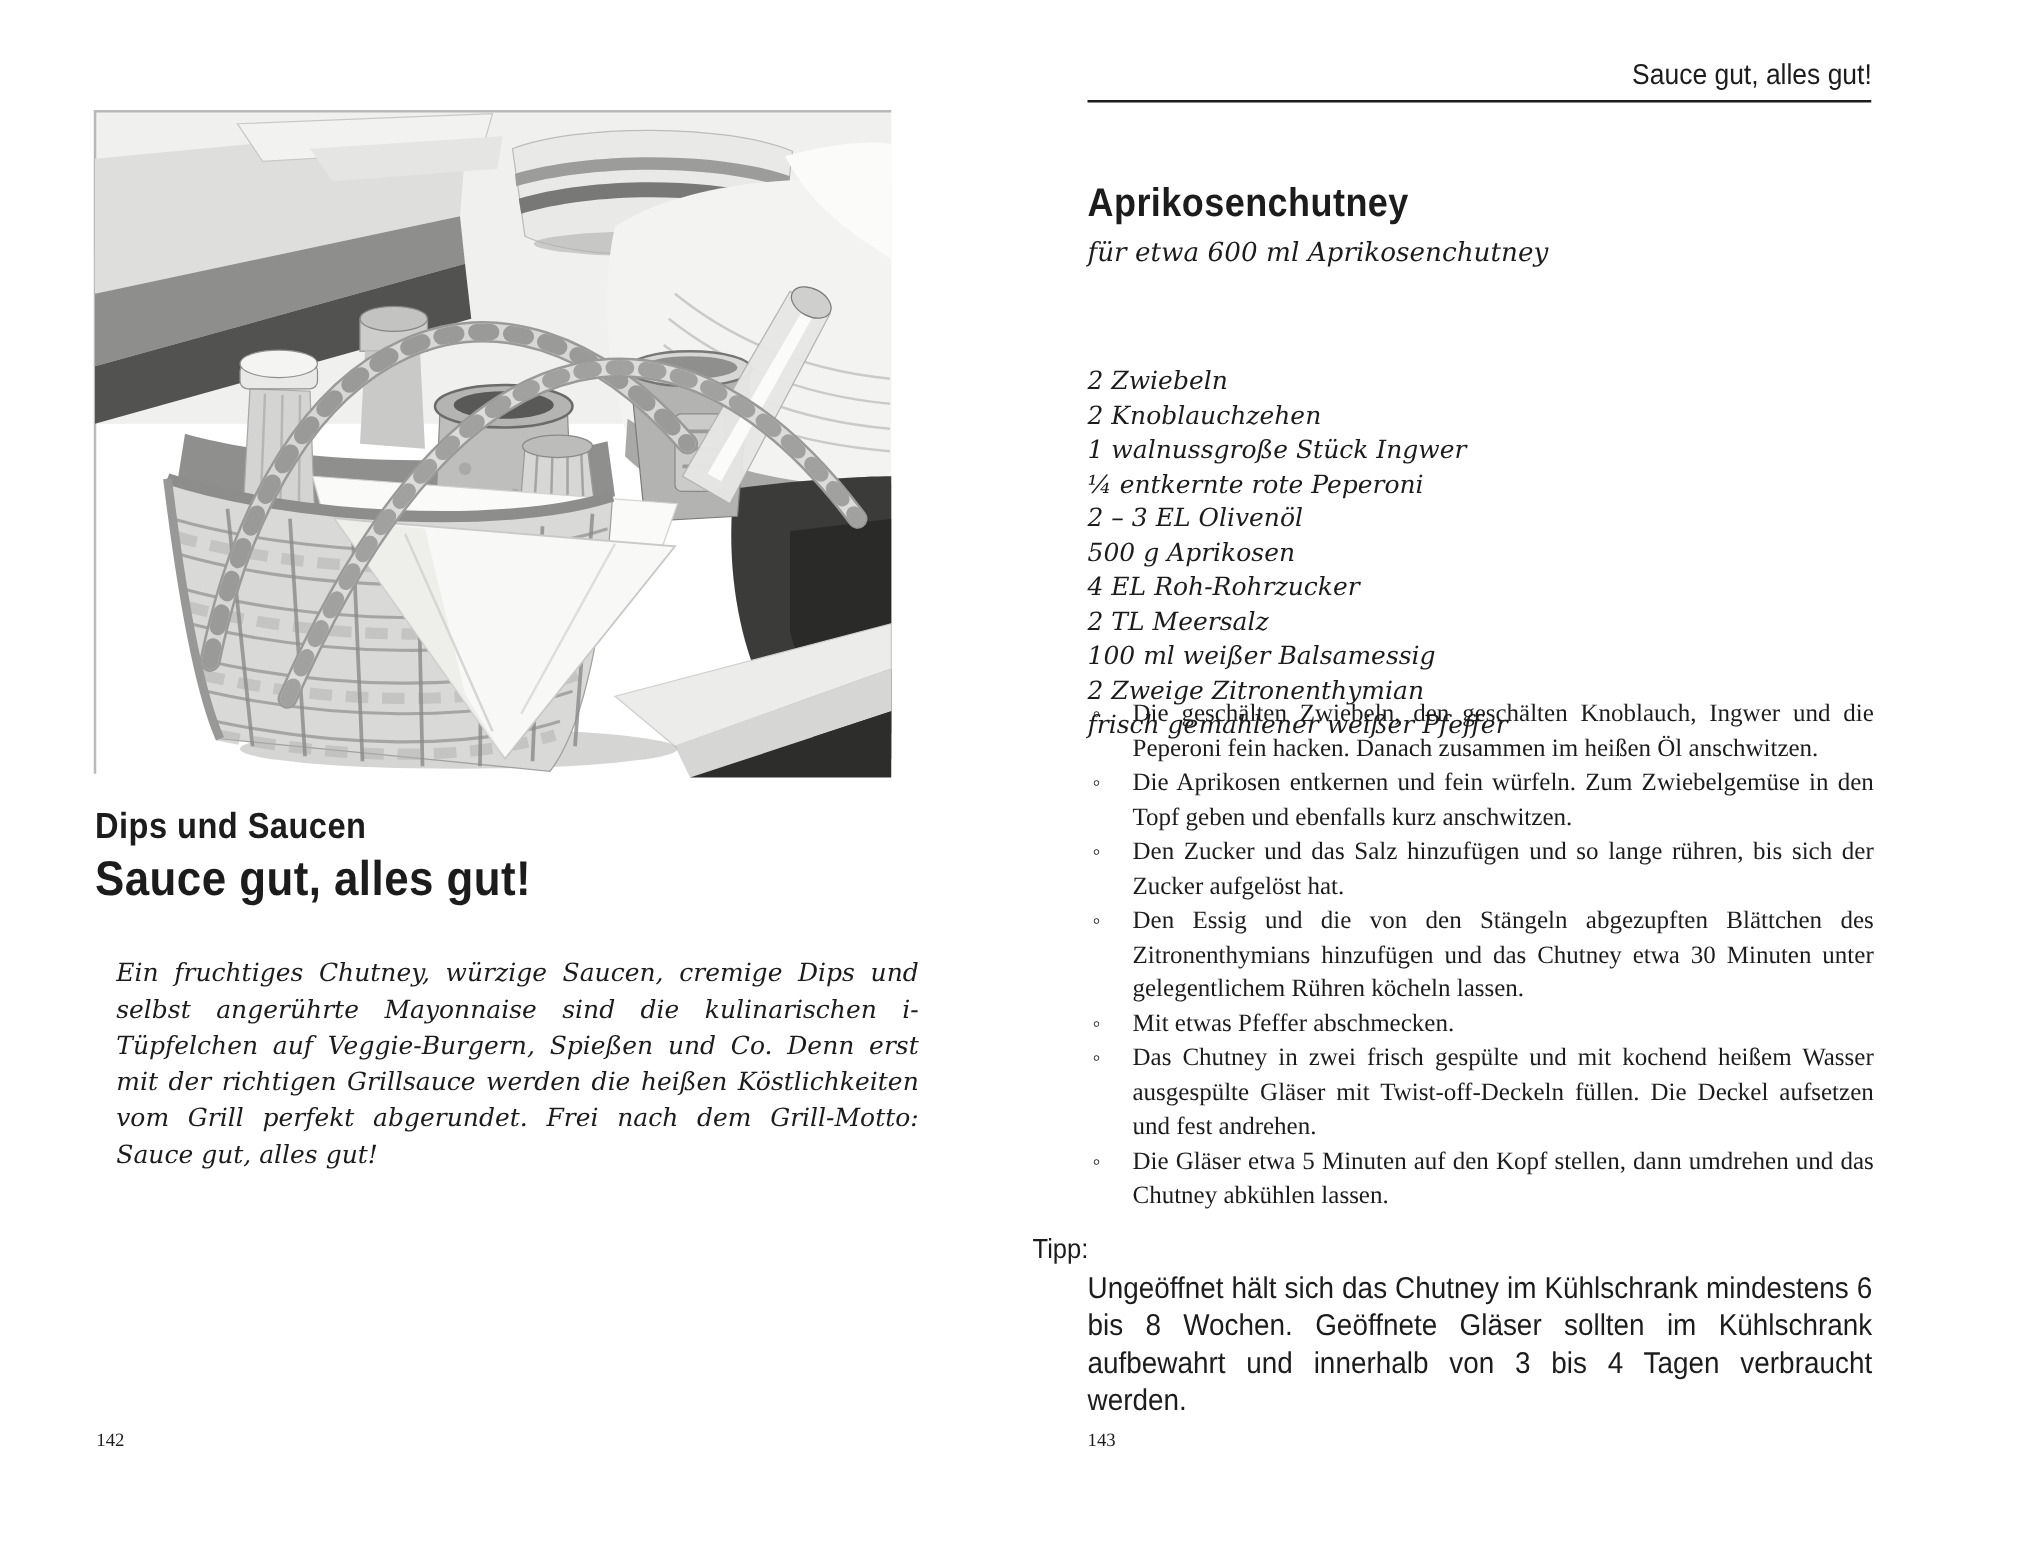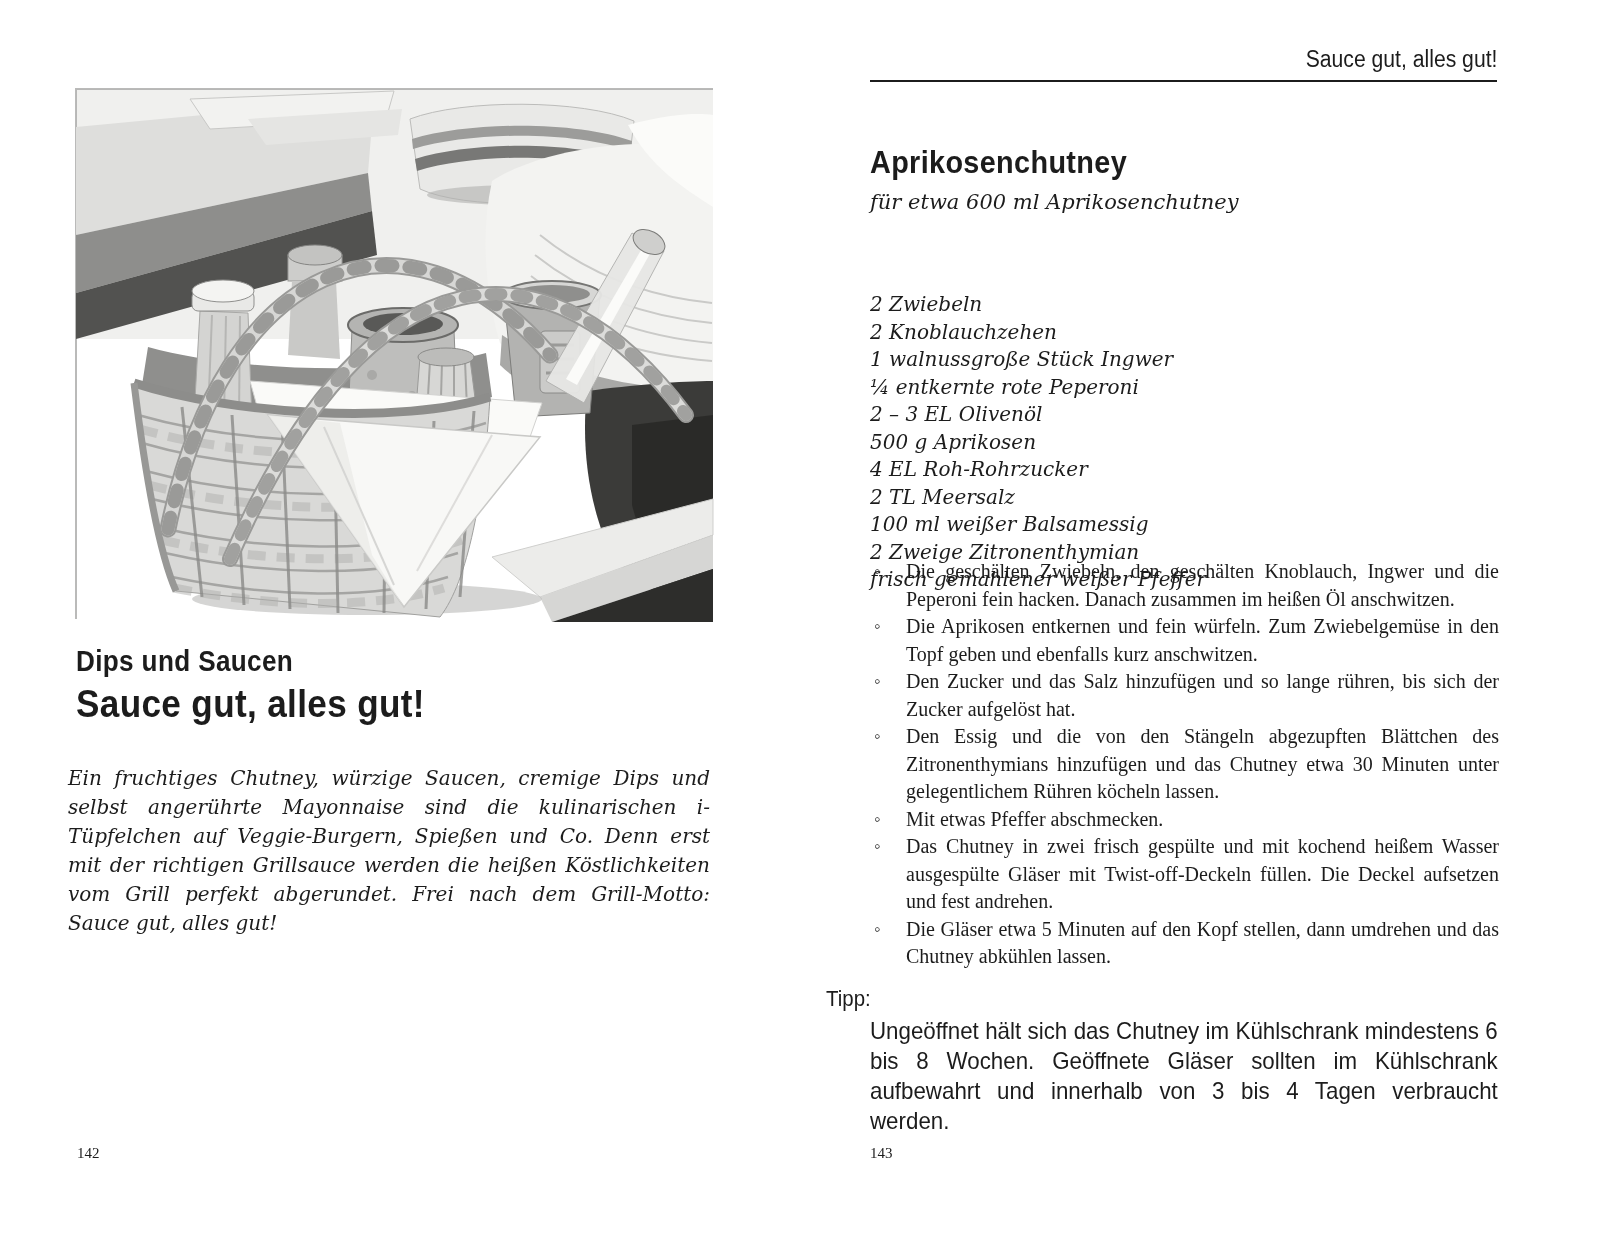--- a/index.html
+++ b/index.html
@@ -8,21 +8,21 @@
   .abs{position:absolute;}
 
   
   .illustration{left:72px;top:85px;width:645px;height:540px;}
   .kicker{left:76px;top:645px;}
   .left-title{left:76px;top:682px;}
   .hand{display:inline-block;font-family:"Liberation Sans",sans-serif;font-weight:700;
         transform:scaleX(.9);transform-origin:0 50%;letter-spacing:.4px;white-space:nowrap;}
   .kicker .hand{font-size:29px;}
   .left-title .hand{font-size:39px;}
-  .intro{left:68px;top:744px;width:642px;font-style:italic;font-size:20px;line-height:29px;
+  .intro{left:93px;top:744px;width:642px;font-style:italic;font-size:20px;line-height:29px;
          text-align:justify;font-family:"DejaVu Serif","Liberation Serif",serif;}
   .pagenum{font-size:15px;font-family:"Liberation Serif",serif;}
   .pagenum-left{left:77px;top:1145px;}
   .pagenum-right{left:870px;top:1145px;width:627px;}
 
   
   .running-head{left:870px;top:46px;width:627px;text-align:right;
                 font-family:"Liberation Sans",sans-serif;font-size:23px;}
   .running-head .cond{display:inline-block;transform:scaleX(.92);transform-origin:100% 50%;}
   .head-rule{left:870px;top:80px;width:627px;height:2px;background:#1c1c1c;}

